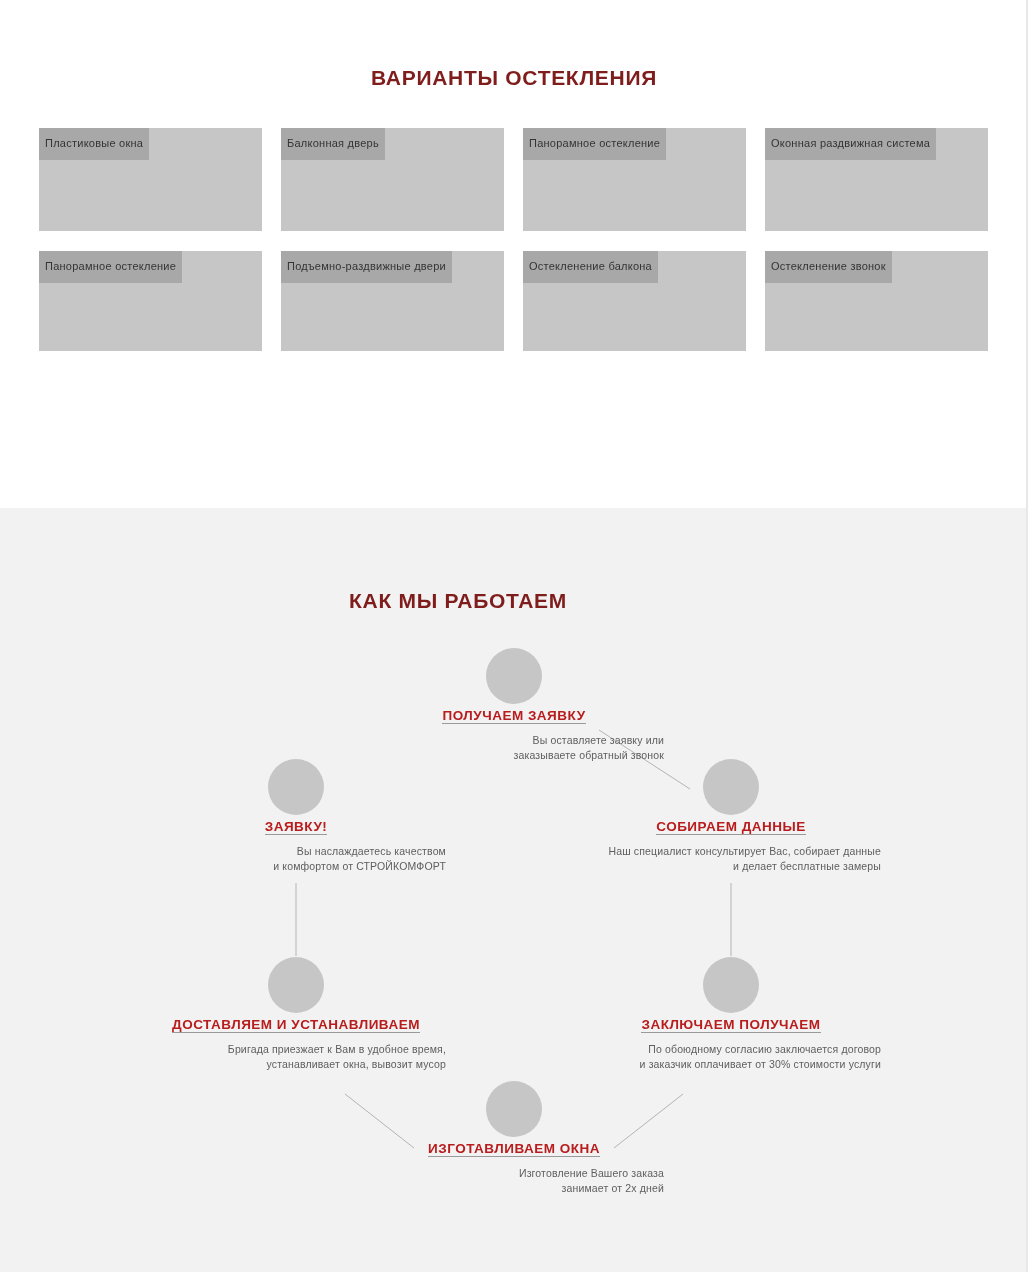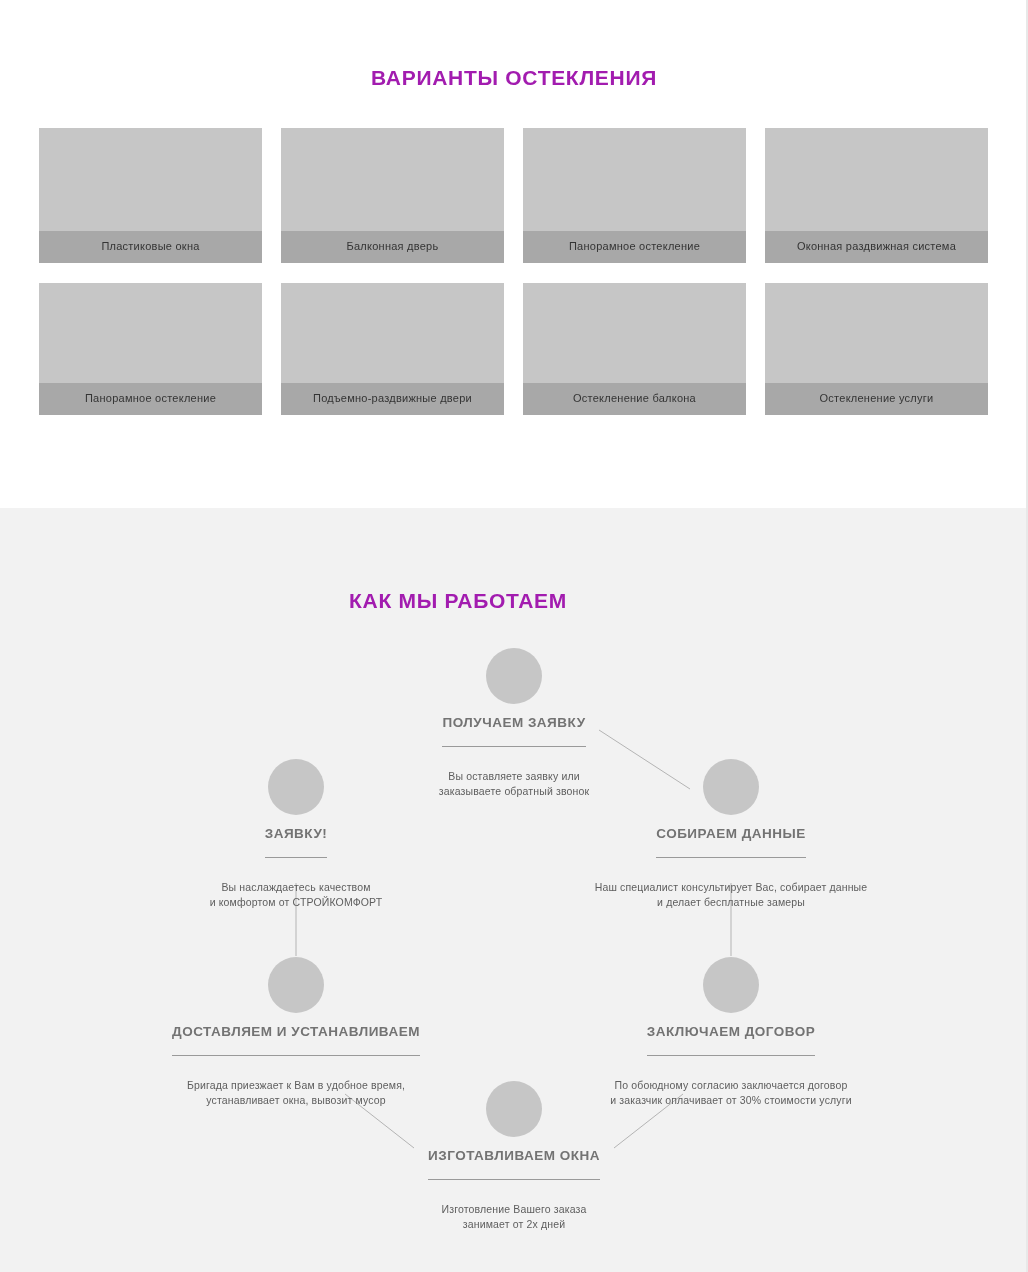--- a/index.html
+++ b/index.html
@@ -21,41 +21,41 @@
     left: 0; top: 0;
     width: 1028px; height: 508px;
     background: #ffffff;
   }
 
   .section-title {
     text-align: center;
     font-size: 21px;
     font-weight: bold;
     letter-spacing: 0.7px;
-    color: #a21caf;
+    color: #7f1d1d;
     font-family: "Liberation Sans", sans-serif;
   }
 
   .glazing-title { position: absolute; left: 0; top: 66px; width: 1028px; }
 
   .cards-grid {
     position: absolute;
     left: 39px;
     top: 128px;
     width: 950px;
   }
 
   .cards-row { display: flex; gap: 19px; }
   .cards-row.row-2 { margin-top: 20px; }
 
   .card {
     width: 223px;
     background: #c6c6c6;
     display: flex;
-    flex-direction: column;
+    flex-direction: row;
     cursor: pointer;
   }
   .card-image {
     height: 103px;
     background: #c6c6c6;
   }
   .card.short .card-image { height: 100px; }
 
   .card-caption {
     height: 32px;
@@ -103,39 +103,40 @@
 
   .step-circle {
     width: 56px; height: 56px;
     border-radius: 50%;
     background: #c6c6c6;
     margin: 0 auto;
   }
 
   .step-title {
     display: inline-block;
-    margin-top: 11px;
-    padding-bottom: 16px;
+    margin-top: 4px;
+    padding-bottom: 0;
     border-bottom: 1px solid #9a9a9a;
     font-size: 13.5px;
     font-weight: bold;
     letter-spacing: 0.5px;
-    color: #737373;
+    color: #b91c1c;
     font-family: "Liberation Sans", sans-serif;
     white-space: nowrap;
   }
 
   .step-desc {
-    margin-top: 22px;
+    margin-top: 9px;
     font-size: 10.5px;
     line-height: 1.45;
     color: #5e5e5e;
     letter-spacing: 0.15px;
     white-space: pre-line;
     font-family: "Liberation Sans", sans-serif;
+    text-align: right;
   }
 
   
   .scroll-edge {
     position: absolute;
     right: 0; top: 0;
     width: 2px; height: 1272px;
     background: #e8e8e8;
   }
 </style>
@@ -177,21 +178,21 @@
         <div class="card short">
           <div class="card-image"></div>
           <div class="card-caption">Подъемно-раздвижные двери</div>
         </div>
         <div class="card short">
           <div class="card-image"></div>
           <div class="card-caption">Остекленение балкона</div>
         </div>
         <div class="card short">
           <div class="card-image"></div>
-          <div class="card-caption">Остекленение услуги</div>
+          <div class="card-caption">Остекленение звонок</div>
         </div>
       </div>
 
     </div>
   </section>
 
   <section class="section-process">
 
     <h2 class="section-title process-title">КАК МЫ РАБОТАЕМ</h2>
 
@@ -219,21 +220,21 @@
 
       <div class="step" style="left:731px; top:251px;">
         <div class="step-circle"></div>
         <div><span class="step-title">СОБИРАЕМ ДАННЫЕ</span></div>
         <div class="step-desc">Наш специалист консультирует Вас, собирает данные
 и делает бесплатные замеры</div>
       </div>
 
       <div class="step" style="left:731px; top:449px;">
         <div class="step-circle"></div>
-        <div><span class="step-title">ЗАКЛЮЧАЕМ ДОГОВОР</span></div>
+        <div><span class="step-title">ЗАКЛЮЧАЕМ ПОЛУЧАЕМ</span></div>
         <div class="step-desc">По обоюдному согласию заключается договор
 и заказчик оплачивает от 30% стоимости услуги</div>
       </div>
 
       <div class="step" style="left:514px; top:573px;">
         <div class="step-circle"></div>
         <div><span class="step-title">ИЗГОТАВЛИВАЕМ ОКНА</span></div>
         <div class="step-desc">Изготовление Вашего заказа
 занимает от 2х дней</div>
       </div>

